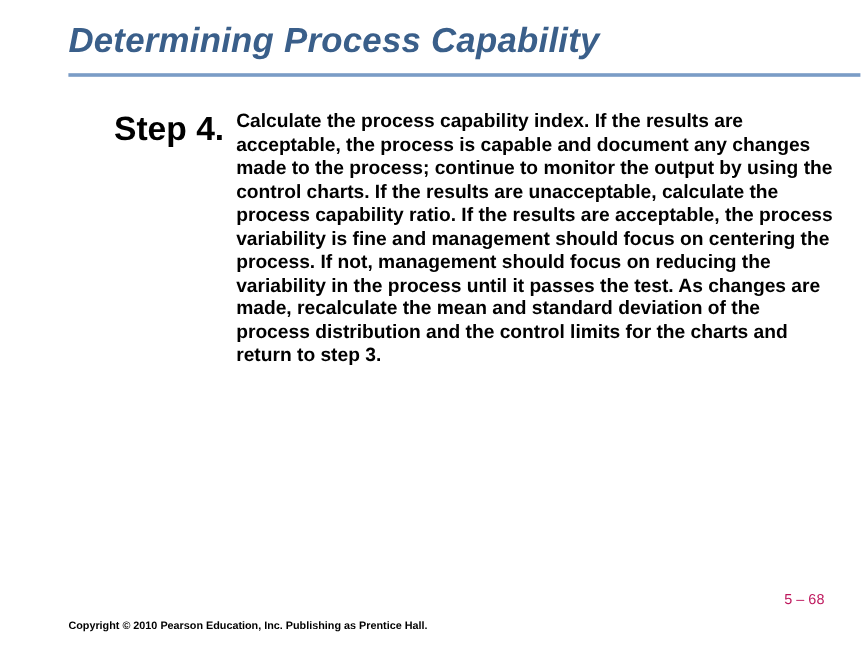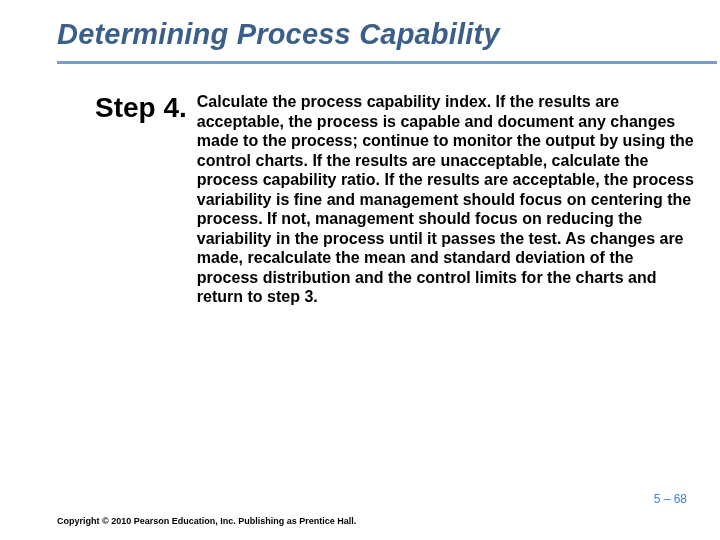--- a/index.html
+++ b/index.html
@@ -50,21 +50,21 @@
     font-size: 16px;
     font-weight: bold;
     color: #000;
     line-height: 1.22;
   }
   .page-num {
     position: absolute;
     right: 60px;
     bottom: 34px;
     font-size: 12px;
-    color: #3b82f6;
+    color: #be185d;
   }
   .copyright {
     position: absolute;
     left: 30px;
     bottom: 14px;
     font-size: 9px;
     font-weight: bold;
     color: #000;
     text-align: center;
   }

